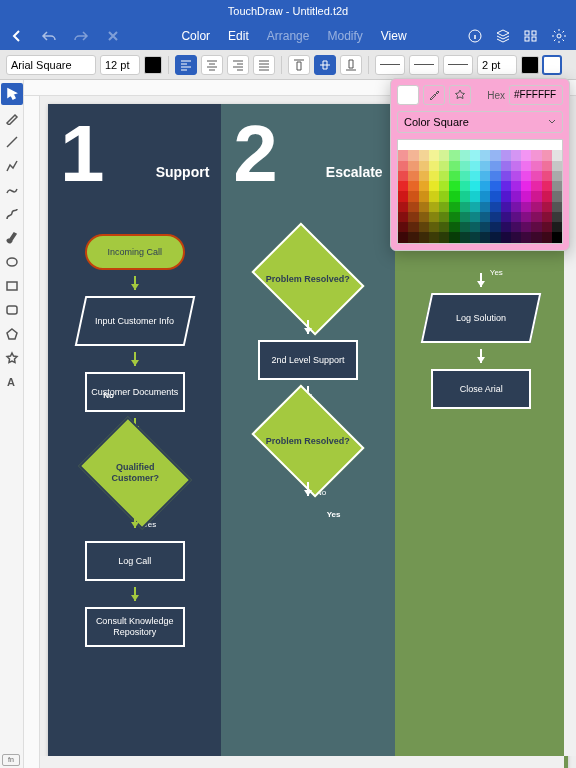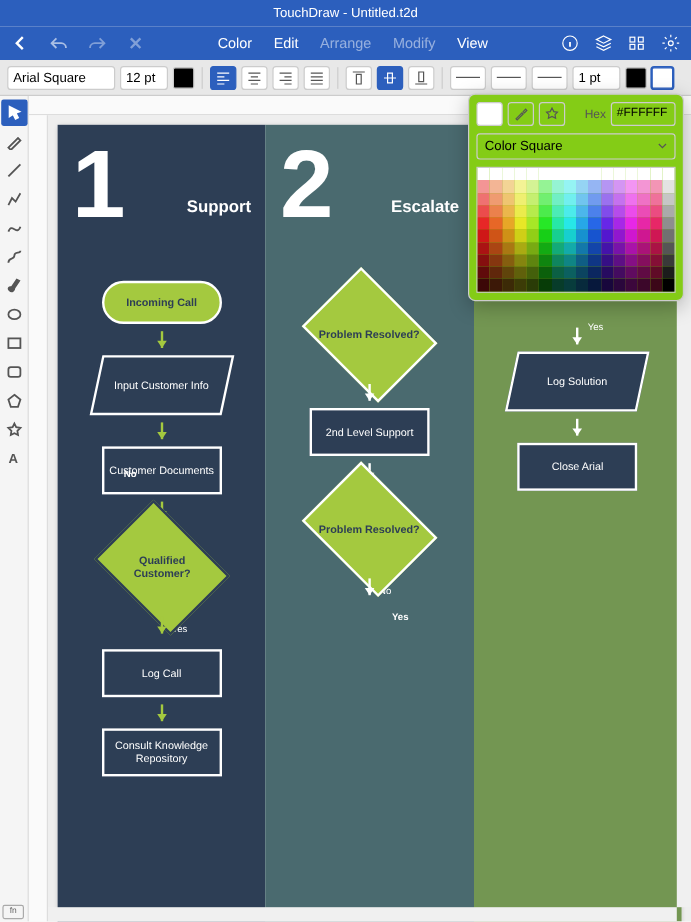--- a/index.html
+++ b/index.html
@@ -36,33 +36,33 @@
 .canvas{position:absolute;top:96px;left:40px;right:0;bottom:0;background:#eee;overflow:hidden}
 .page{position:absolute;top:8px;left:8px;width:520px;height:730px;background:#fff;box-shadow:0 1px 4px rgba(0,0,0,.2);display:flex}
 .col{flex:1;position:relative;padding-top:20px}
 .col1{background:#2d3e55}
 .col2{background:#4a6a6f}
 .col3{background:#739652}
 .col-num{position:absolute;top:10px;left:12px;font-size:80px;font-weight:700;color:#fff;line-height:1}
 .col-title{position:absolute;top:60px;right:12px;font-size:14px;font-weight:600;color:#fff}
 .flow{position:absolute;top:130px;left:0;right:0;display:flex;flex-direction:column;align-items:center;gap:18px}
 .shape{color:#fff;font-size:9px;text-align:center;display:flex;align-items:center;justify-content:center;line-height:1.2;position:relative}
-.terminator{width:100px;height:36px;background:#a4c93f;border:2px solid #ffffff;border-radius:18px;color:#2d3e55;font-weight:700}
+.terminator{width:100px;height:36px;background:#a4c93f;border:2px solid #c2410c;border-radius:18px;color:#2d3e55;font-weight:400}
 .data{width:110px;height:50px;background:#2d3e55;border:2px solid #fff;transform:skewX(-12deg)}
 .data>span{transform:skewX(12deg);display:block}
 .process{width:100px;height:40px;background:#2d3e55;border:2px solid #fff}
 .decision{width:90px;height:70px;background:#a4c93f;border:2px solid #2d3e55;transform:rotate(45deg);color:#2d3e55;font-weight:600}
 .decision>span{transform:rotate(-45deg);display:block;width:100px}
 .col2 .decision,.col3 .decision{border-color:#fff}
 .col2 .process,.col3 .process{border-color:#fff}
 .arrow{width:2px;height:14px;background:#fff;position:relative;margin:-12px 0}
 .arrow:after{content:"";position:absolute;bottom:-4px;left:-3px;border:4px solid transparent;border-top:6px solid #fff}
 .col1 .arrow{background:#a4c93f}.col1 .arrow:after{border-top-color:#a4c93f}
 .label-yes,.label-no{position:absolute;font-size:8px;color:#fff}
-.colorpicker{position:absolute;top:78px;right:6px;width:180px;background:#84cc16;border:1px solid #ccc;border-radius:6px;box-shadow:0 4px 16px rgba(0,0,0,.25);z-index:100;padding:6px}
+.colorpicker{position:absolute;top:78px;right:6px;width:180px;background:#f9a8d4;border:1px solid #ccc;border-radius:6px;box-shadow:0 4px 16px rgba(0,0,0,.25);z-index:100;padding:6px}
 .cp-row{display:flex;align-items:center;gap:4px;margin-bottom:6px}
 .cp-sw{width:22px;height:20px;border:1px solid #ccc;border-radius:3px;background:#fff}
 .cp-btn{width:22px;height:20px;border:1px solid #ccc;border-radius:3px;display:flex;align-items:center;justify-content:center}
 .cp-hex-label{font-size:10px;color:#555;margin-left:auto}
 .cp-hex{width:54px;height:20px;border:1px solid #ccc;border-radius:3px;font-size:10px;padding:0 4px;line-height:18px}
 .cp-mode{height:22px;border:1px solid #ccc;border-radius:3px;font-size:11px;padding:0 6px;line-height:20px;display:flex;justify-content:space-between;align-items:center;margin-bottom:6px}
 .cp-grid{display:grid;grid-template-columns:repeat(16,1fr);gap:0;border:1px solid #ccc}
 .cp-cell{aspect-ratio:1;width:100%}
 .scrollbar-h{position:absolute;bottom:0;left:40px;right:12px;height:12px;background:#f0f0f0}
 .scrollbar-v{position:absolute;top:96px;right:0;bottom:12px;width:12px;background:#f0f0f0}
@@ -176,21 +176,21 @@
   <div class="divider"></div>
   <div class="line-sw">
       <div class="ln"></div>
     </div>
   <div class="line-sw">
       <div class="ln"></div>
     </div>
   <div class="line-sw">
       <div class="ln"></div>
     </div>
-  <div class="pt-input">1 pt</div>
+  <div class="pt-input">2 pt</div>
   <div class="swatch black"></div>
   <div class="swatch white" style="border-color:#2c5fbd;box-shadow:0 0 0 1px #2c5fbd"></div>
 </div>
 
 <div class="ruler-h"></div>
 <div class="ruler-v"></div>
 
 <div class="workspace">
   <div class="tool-palette">
     <div class="tp-btn active">

